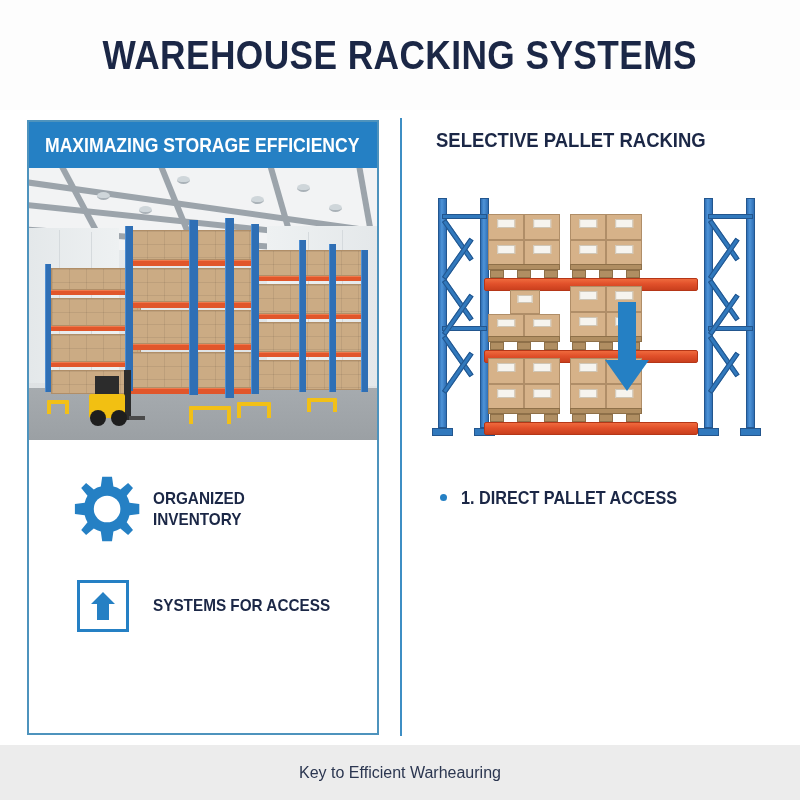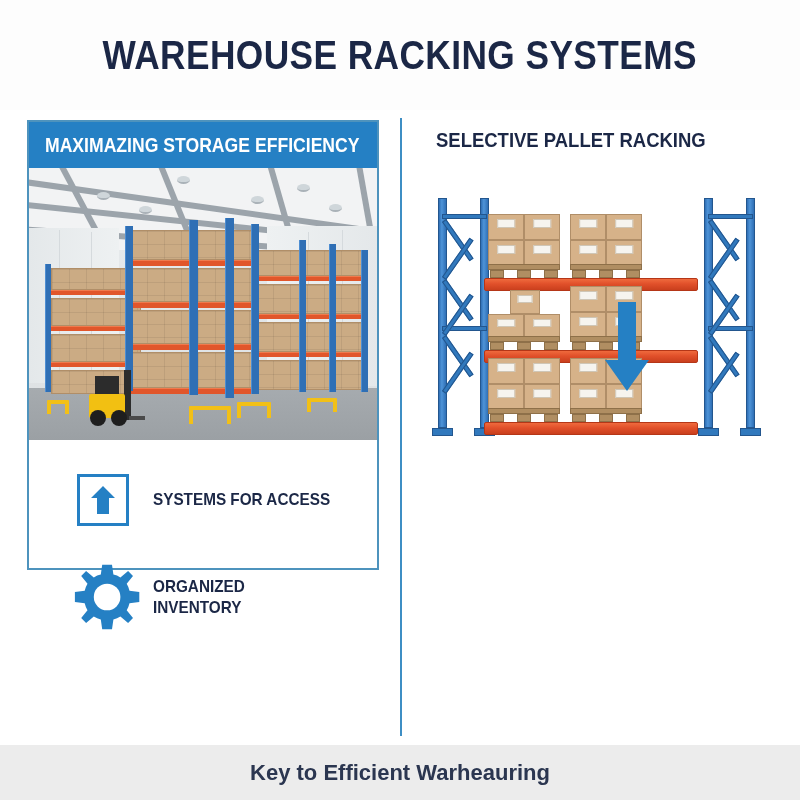--- a/index.html
+++ b/index.html
@@ -46,21 +46,21 @@
     height: 618px;
     background: #3e8ec4;
   }
 
   
   .left-panel {
     position: absolute;
     left: 27px;
     top: 10px;
     width: 352px;
-    height: 450px;
+    height: 615px;
     border: 2px solid #4e93bd;
     background: #ffffff;
   }
 
   .panel-header {
     background: #2580c4;
     height: 46px;
     display: flex;
     align-items: center;
     padding-left: 16px;
@@ -233,21 +233,21 @@
     font-family: "Liberation Sans Narrow", "Liberation Sans", sans-serif;
     white-space: nowrap;
   }
 
   
   .footer {
     position: absolute; left: 0; bottom: 0; width: 800px; height: 55px;
     background: #ececec;
     display: flex; align-items: center; justify-content: center;
   }
-  .footer-text { font-size: 22px; color: #2b3650; font-weight: bold; }
+  .footer-text { font-size: 16px; color: #2b3650; }
 </style>
 </head>
 <body>
 
 <div class="title-bar">
   <div class="main-title">WAREHOUSE RACKING SYSTEMS</div>
 </div>
 
 <div class="content">
 
@@ -338,41 +338,41 @@
         <div class="fl-cab"></div>
         <div class="fl-body"></div>
         <div class="fl-wheel" style="left:3px;"></div>
         <div class="fl-wheel" style="left:24px;"></div>
       </div>
     </div>
 
     <div class="features">
 
       <div class="feature">
-        <div class="arrow-box">
-          <svg width="26" height="30" viewBox="0 0 26 30">
-            <path fill="#2580c4" d="M13 1 L25 13 L19 13 L19 29 L7 29 L7 13 L1 13 Z"></path>
-          </svg>
-        </div>
-        <div class="feature-label">SYSTEMS FOR ACCESS</div>
-      </div>
-
-      <div class="feature">
         <div class="gear-wrap">
           <svg width="70" height="70" viewBox="0 0 100 100">
             <path fill="#2580c4" d="M50 4 L60 4 L62 18 A33 33 0 0 1 72 22 L83 13 L90 20 L81 31
               A33 33 0 0 1 85 41 L99 43 L99 57 L85 59 A33 33 0 0 1 81 69 L90 80 L83 87 L72 78
               A33 33 0 0 1 62 82 L60 96 L46 96 L44 82 A33 33 0 0 1 34 78 L23 87 L16 80 L25 69
               A33 33 0 0 1 21 59 L7 57 L7 43 L21 41 A33 33 0 0 1 25 31 L16 20 L23 13 L34 22
               A33 33 0 0 1 44 18 L46 4 Z"></path>
             <circle cx="53" cy="50" r="19" fill="#ffffff"></circle>
           </svg>
         </div>
         <div class="feature-label">ORGANIZED
 INVENTORY</div>
+      </div>
+
+      <div class="feature">
+        <div class="arrow-box">
+          <svg width="26" height="30" viewBox="0 0 26 30">
+            <path fill="#2580c4" d="M13 1 L25 13 L19 13 L19 29 L7 29 L7 13 L1 13 Z"></path>
+          </svg>
+        </div>
+        <div class="feature-label">SYSTEMS FOR ACCESS</div>
       </div>
 
     </div>
   </div>
 
   <div class="right-panel">
 
     <div class="right-title">SELECTIVE PALLET RACKING</div>
 
     <div class="diagram">
@@ -471,20 +471,24 @@
         <div class="pallet-foot" style="left:56px;"></div>
       </div>
       <div class="beam" style="left:48px; top:224px; width:214px;"></div>
 
       <svg class="down-arrow" style="left:168px; top:104px;" width="46" height="90" viewBox="0 0 46 90">
         <path fill="#2580c4" d="M14 0 L32 0 L32 58 L45 58 L23 89 L1 58 L14 58 Z"></path>
       </svg>
     </div>
 
     <div class="bullets">
+      <div class="bullet-row">
+        <div class="bullet-dot"></div>
+        <div class="bullet-text">1. DIRECT PALLET ACCESS</div>
+      </div>
     </div>
 
 
   </div>
 </div>
 
 <div class="footer">
   <div class="footer-text">Key to Efficient Warheauring</div>
 </div>
 

